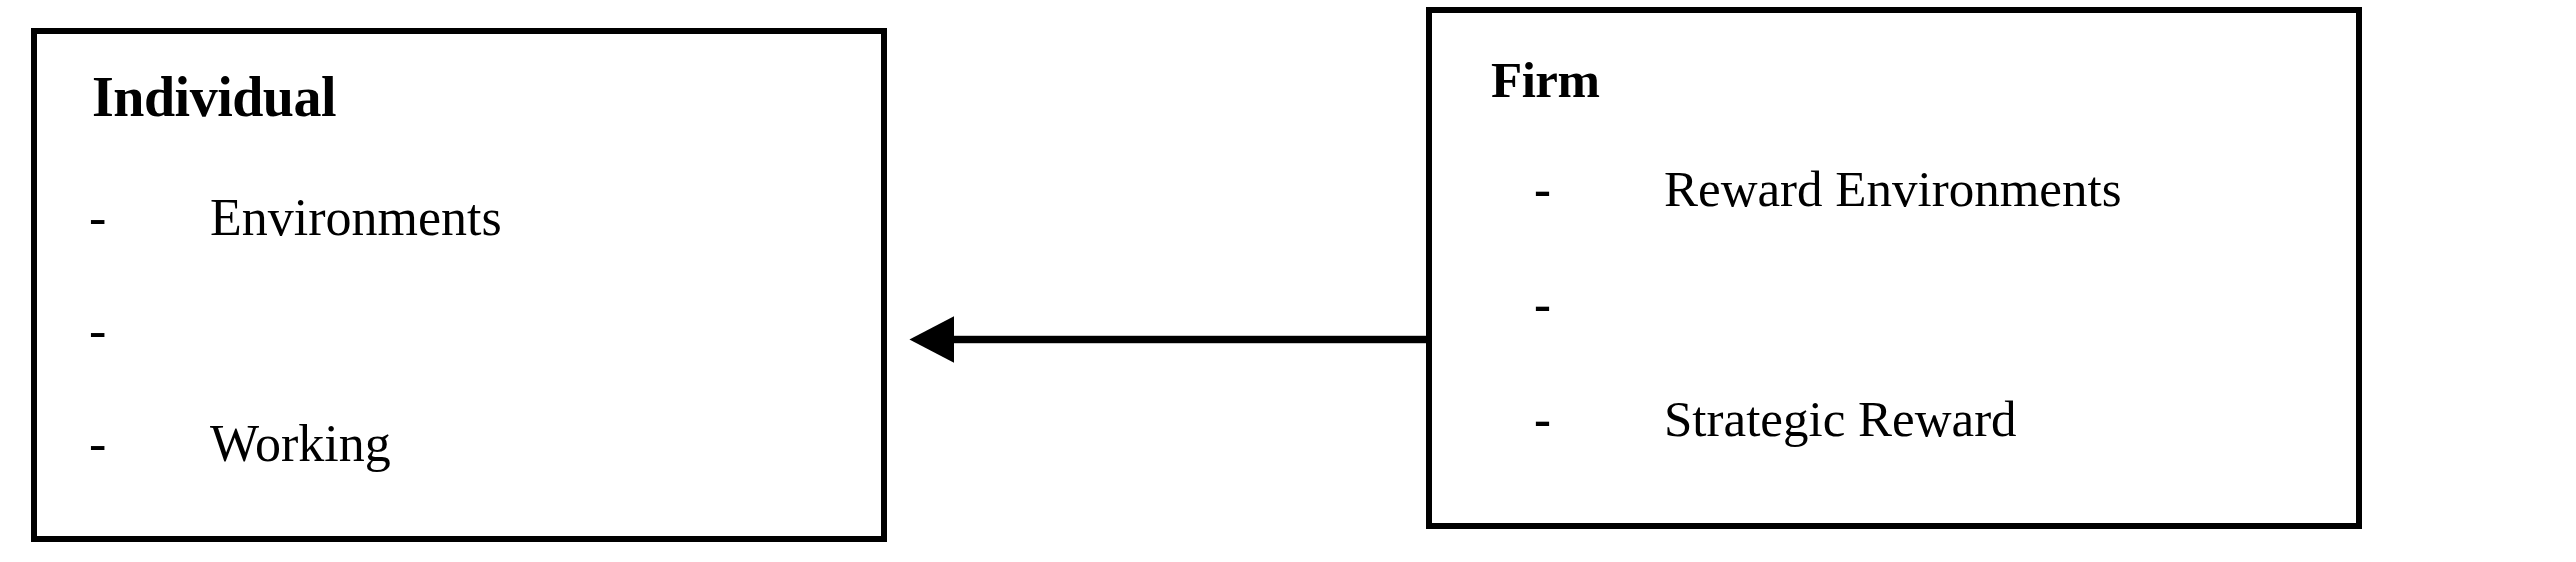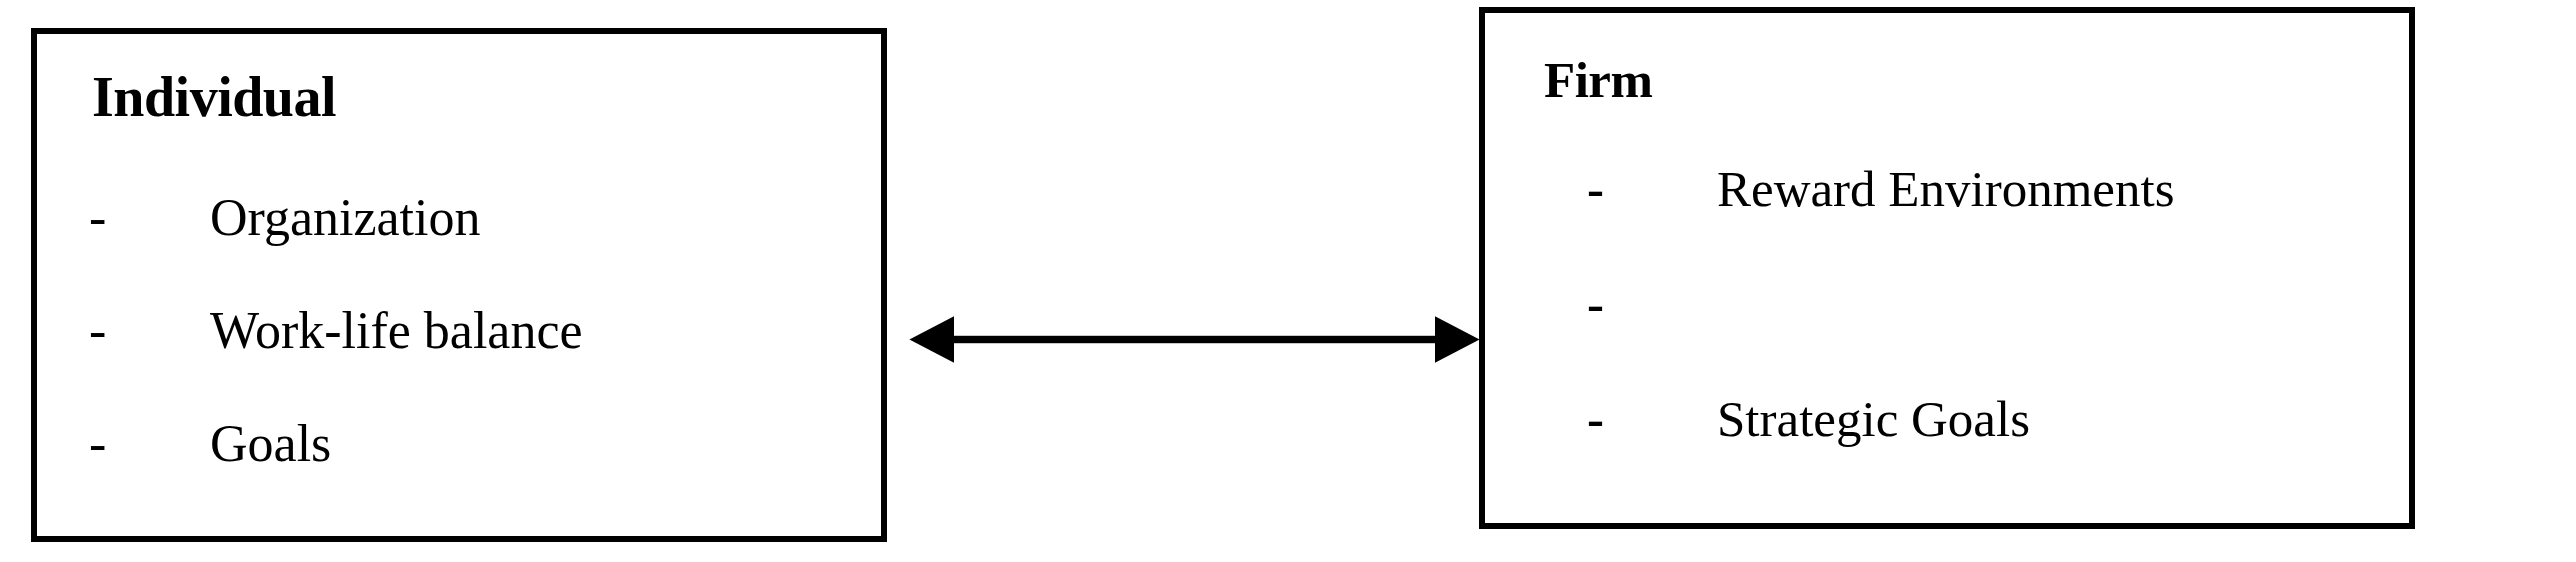--- a/index.html
+++ b/index.html
@@ -27,21 +27,21 @@
     background: #ffffff;
     border: 6.5px solid #000000;
   }
   #box-individual {
     left: 31px;
     top: 28px;
     width: 856px;
     height: 514px;
   }
   #box-firm {
-    left: 1479px;
+    left: 1426px;
     top: 7.4px;
     width: 936px;
     height: 522px;
   }
 
   .box-title {
     position: absolute;
     font-weight: bold;
     white-space: nowrap;
     line-height: 1;
@@ -128,29 +128,28 @@
 <body>
 
 <div id="canvas">
 
   <div id="box-individual" class="box">
     <div class="box-title">Individual</div>
 
     <ul class="bullet-list">
       <li class="bullet-row">
         <span class="bullet-dash">-</span>
-        <span class="bullet-text">Organization</span>
+        <span class="bullet-text">Environments</span>
       </li>
       <li class="bullet-row">
         <span class="bullet-dash">-</span>
-        <span class="bullet-text">Work-life balance</span>
       </li>
       <li class="bullet-row">
         <span class="bullet-dash">-</span>
-        <span class="bullet-text">Goals</span>
+        <span class="bullet-text">Working</span>
       </li>
     </ul>
   </div>
 
   <div id="connector">
     <svg viewBox="0 0 618 70" xmlns="http://www.w3.org/2000/svg" aria-hidden="true">
 
       <rect x="40" y="31" width="538" height="8" fill="#000000"></rect>
 
       <polygon points="2,35 50,10 50,60" fill="#000000"></polygon>
@@ -165,19 +164,19 @@
     <ul class="bullet-list">
       <li class="bullet-row">
         <span class="bullet-dash">-</span>
         <span class="bullet-text">Reward Environments</span>
       </li>
       <li class="bullet-row">
         <span class="bullet-dash">-</span>
       </li>
       <li class="bullet-row">
         <span class="bullet-dash">-</span>
-        <span class="bullet-text">Strategic Goals</span>
+        <span class="bullet-text">Strategic Reward</span>
       </li>
     </ul>
   </div>
 
 </div>
 
 
 </body></html>

